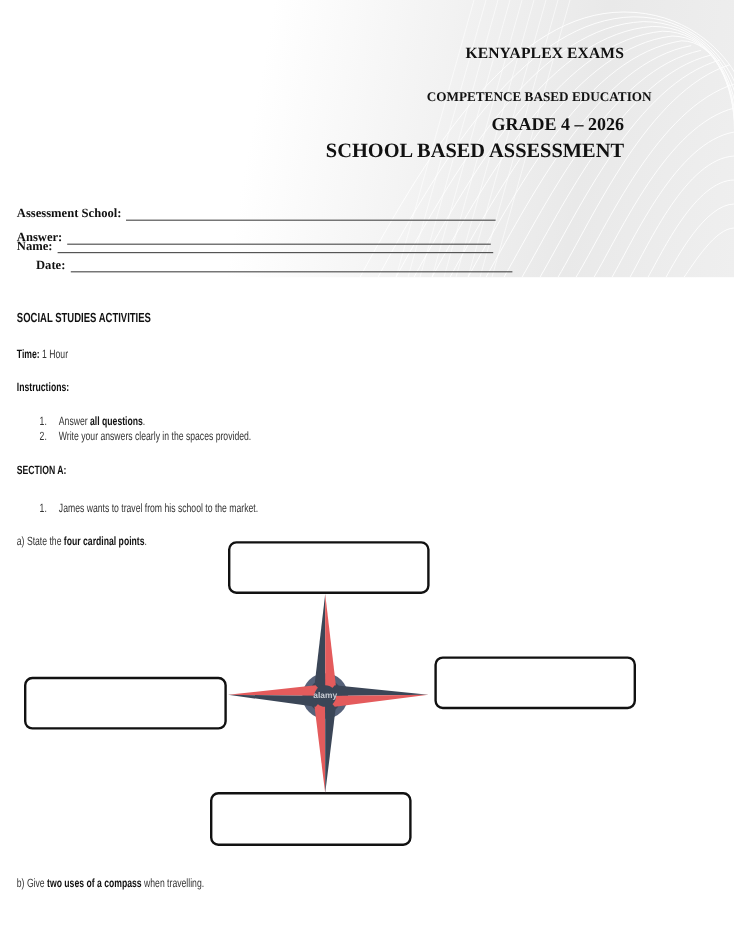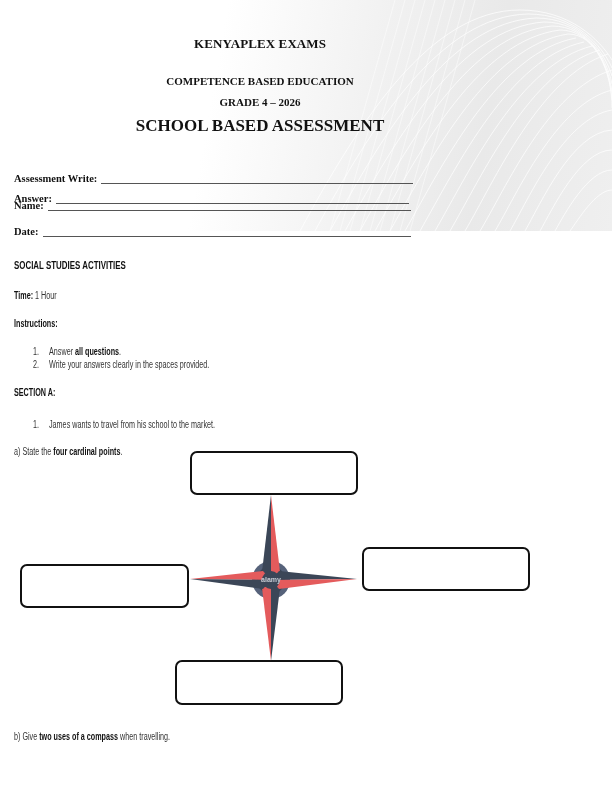--- a/index.html
+++ b/index.html
@@ -19,26 +19,26 @@
       position: absolute;
       left: 0; top: 0;
       width: 612px; height: 231px;
       background: linear-gradient(100deg, #ffffff 0%, #ffffff 35%, #f1f1f1 60%, #e9e9e9 78%, #efefef 100%);
       overflow: hidden;
     }
     .header-bg svg { position: absolute; left: 0; top: 0; }
     .doc-title {
       position: absolute;
       left: 0; width: 520px;
-      text-align: center;
+      text-align: right;
       font-weight: bold;
     }
     .t1 { top: 36px; font-size: 13px; letter-spacing: 0.1px; }
-    .t2 { top: 75px; font-size: 11px; }
-    .t3 { top: 96px; font-size: 11px; }
+    .t2 { top: 75px; font-size: 11px; margin-left: 23px; }
+    .t3 { top: 96px; font-size: 15px; }
     .t4 { top: 116px; font-size: 17px; }
 
     .field-row {
       position: absolute;
       left: 14px;
       height: 14px;
       display: flex;
       align-items: flex-end;
       font-size: 10.5px;
       font-weight: bold;
@@ -114,28 +114,28 @@
 <div class="doc-title t1">KENYAPLEX EXAMS</div>
 <div class="doc-title t2">COMPETENCE BASED EDUCATION</div>
 <div class="doc-title t3">GRADE 4 – 2026</div>
 <div class="doc-title t4">SCHOOL BASED ASSESSMENT</div>
 
 <div class="field-row" style="top:149px; width:397px;margin-top:48px;">
   <span>Name:</span>
   <span class="field-line"></span>
 </div>
 <div class="field-row" style="top:170px; width:399px;">
-  <span>Assessment Write:</span>
+  <span>Assessment School:</span>
   <span class="field-line"></span>
 </div>
 <div class="field-row" style="top:190px; width:395px;">
   <span>Answer:</span>
   <span class="field-line"></span>
 </div>
-<div class="field-row" style="top:223px; width:397px;">
+<div class="field-row" style="top:213px; width:397px;margin-left:16px;">
   <span>Date:</span>
   <span class="field-line"></span>
 </div>
 
 <div class="cond heading" style="left:14px; top:259px; font-size:11px;">SOCIAL STUDIES ACTIVITIES</div>
 
 <div class="cond" style="left:14px; top:290px;">
   <b>Time:</b>
   <span>1 Hour</span>
 </div>

